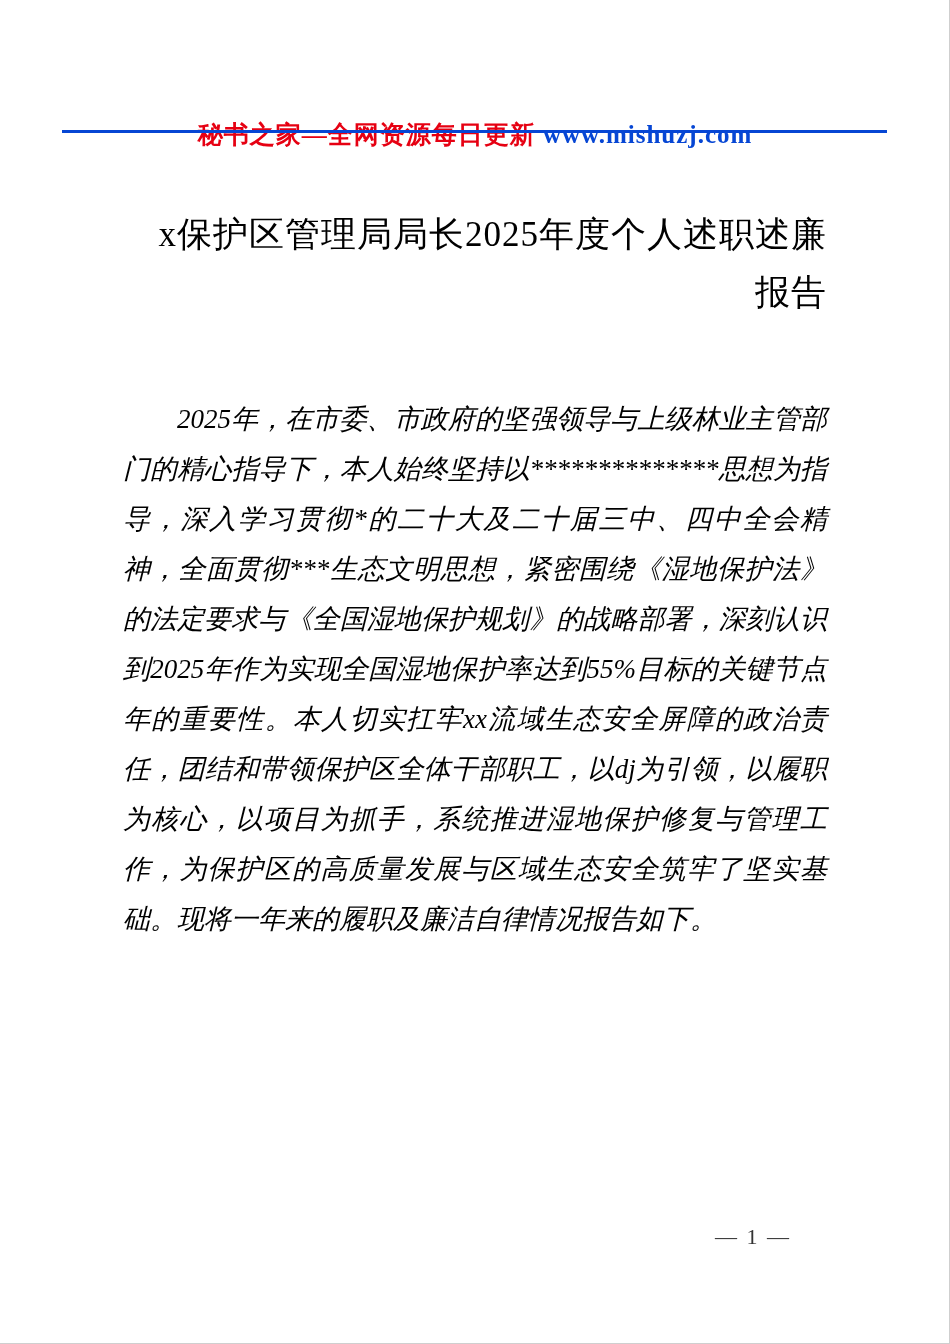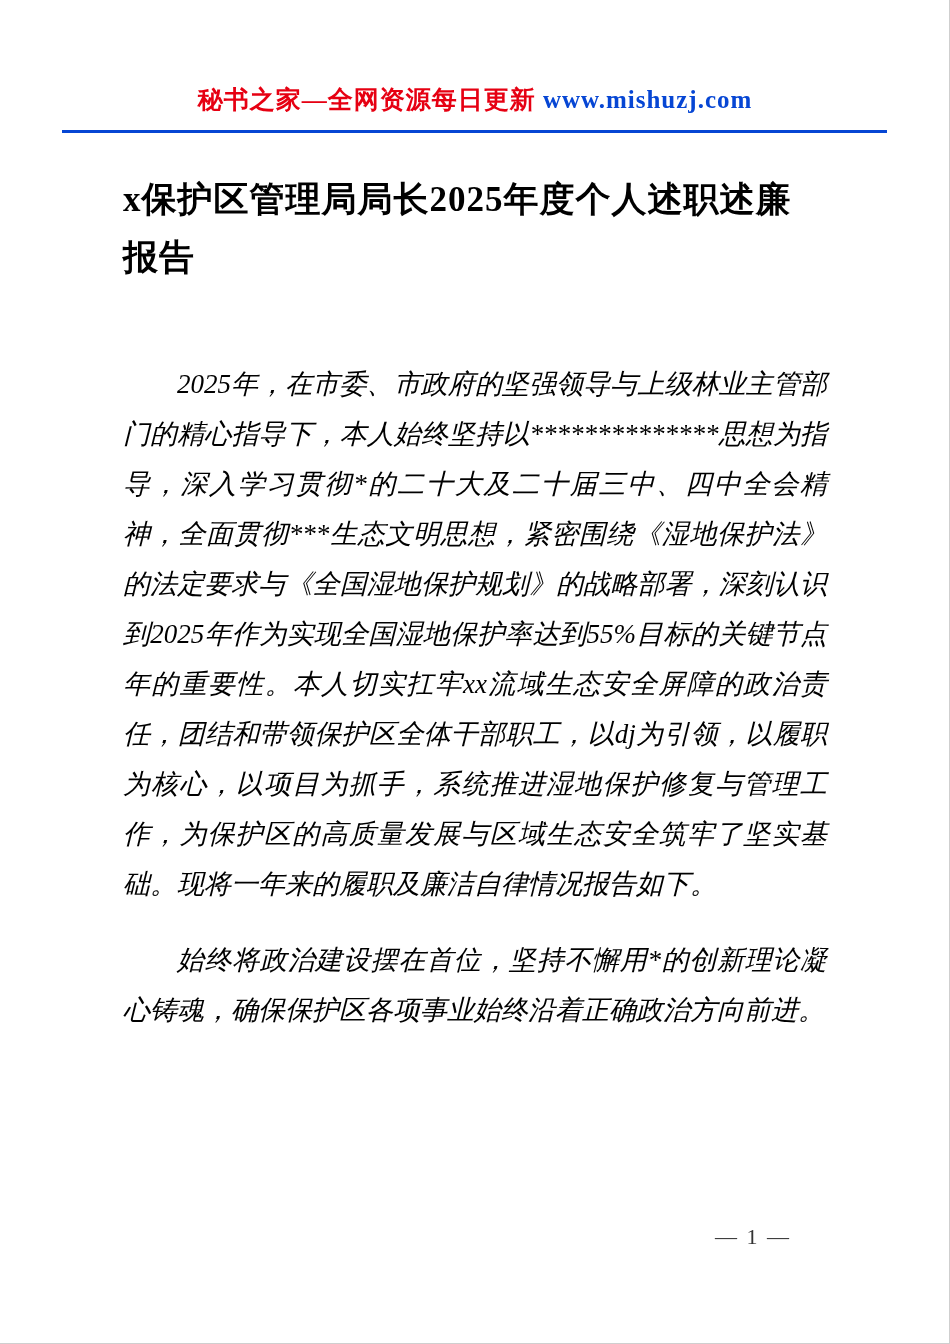--- a/index.html
+++ b/index.html
@@ -8,21 +8,21 @@
     --divider-blue:#0646d4;
   }
   html,body{margin:0;padding:0;background:#ffffff;}
   .page{
     position:relative;
     width:950px;height:1344px;
     box-sizing:border-box;
     background:#ffffff;
     color:#000;
     font-family:"Liberation Serif","DejaVu Serif",serif;
-    padding:84px 122px 0 123px;
+    padding:119px 122px 0 123px;
     border-right:1px solid #cfcfcf;
     border-bottom:1px solid #cfcfcf;
     overflow:hidden;
   }
   .site-header{
     text-align:center;
     font-size:25px;
     font-weight:bold;
     letter-spacing:1px;
     white-space:nowrap;
@@ -31,24 +31,24 @@
   .site-name,.site-tagline{color:var(--brand-red);}
   .site-url{color:var(--link-blue);text-decoration:none;cursor:pointer;}
   .header-rule{
     position:absolute;
     left:62px;right:62px;top:130px;
     height:3px;
     background:var(--divider-blue);
   }
   .doc-title{
     margin:56px 0 0 0;
-    text-align:left;
+    text-align:right;
     font-size:35px;
     line-height:58px;
-    font-weight:bold;
+    font-weight:normal;
     letter-spacing:1px;
   }
   .doc-body{
     margin-top:72px;
     font-size:27px;
     line-height:50px;
     text-align:justify;
     text-justify:inter-ideograph;
   }
   .para{
@@ -81,20 +81,19 @@
 
   <div class="header-rule"></div>
 
   <h1 class="doc-title">
     <span>x保护区管理局局长2025年度个人述职述廉</span><br>
     <span>报告</span>
   </h1>
 
   <div class="doc-body">
     <p class="para">2025年，在市委、市政府的坚强领导与上级林业主管部门的精心指导下，本人始终坚持以**************思想为指导，深入学习贯彻*的二十大及二十届三中、四中全会精神，全面贯彻***生态文明思想，紧密围绕《湿地保护法》的法定要求与《全国湿地保护规划》的战略部署，深刻认识到2025年作为实现全国湿地保护率达到55%目标的关键节点年的重要性。本人切实扛牢xx流域生态安全屏障的政治责任，团结和带领保护区全体干部职工，以dj为引领，以履职为核心，以项目为抓手，系统推进湿地保护修复与管理工作，为保护区的高质量发展与区域生态安全筑牢了坚实基础。现将一年来的履职及廉洁自律情况报告如下。</p>
-    <p class="para">始终将政治建设摆在首位，坚持不懈用*的创新理论凝心铸魂，确保保护区各项事业始终沿着正确政治方向前进。</p>
   </div>
 
   <div class="page-footer">
     <span>— 1 —</span>
   </div>
 
 </div>
 
 </body></html>

